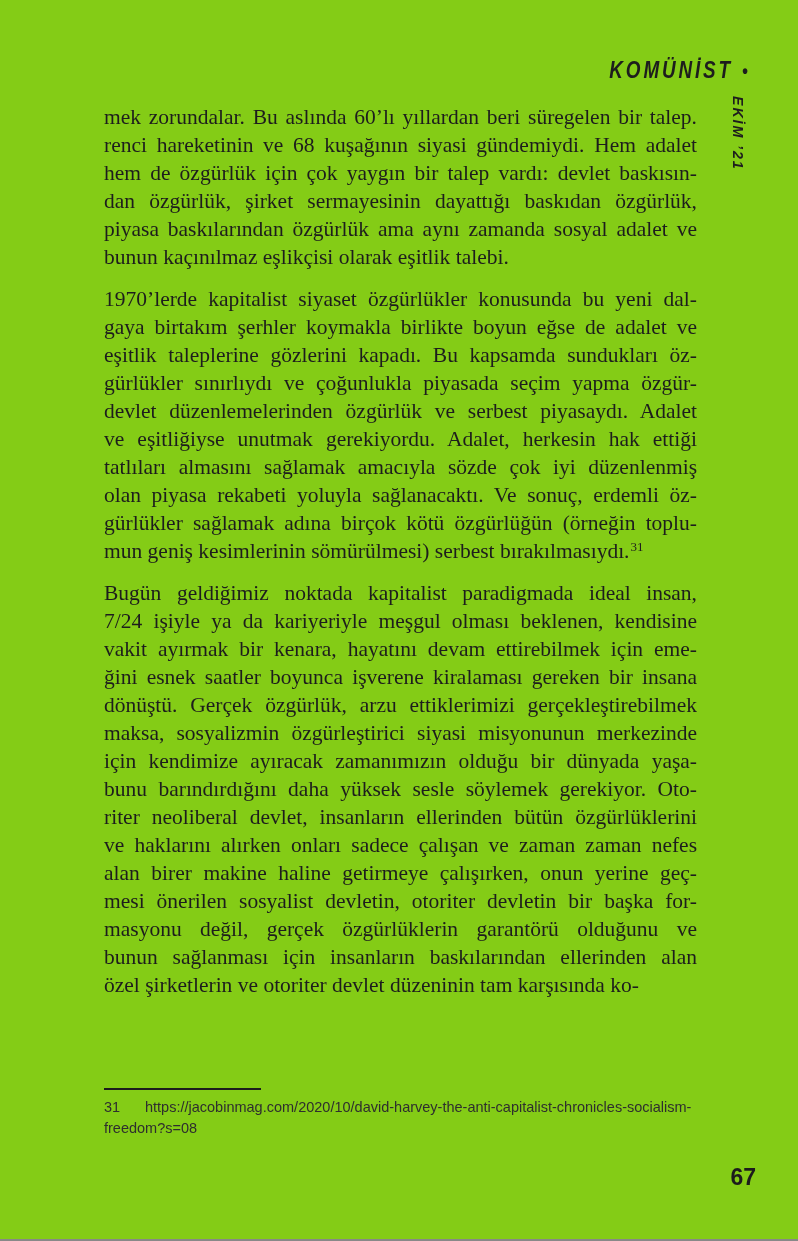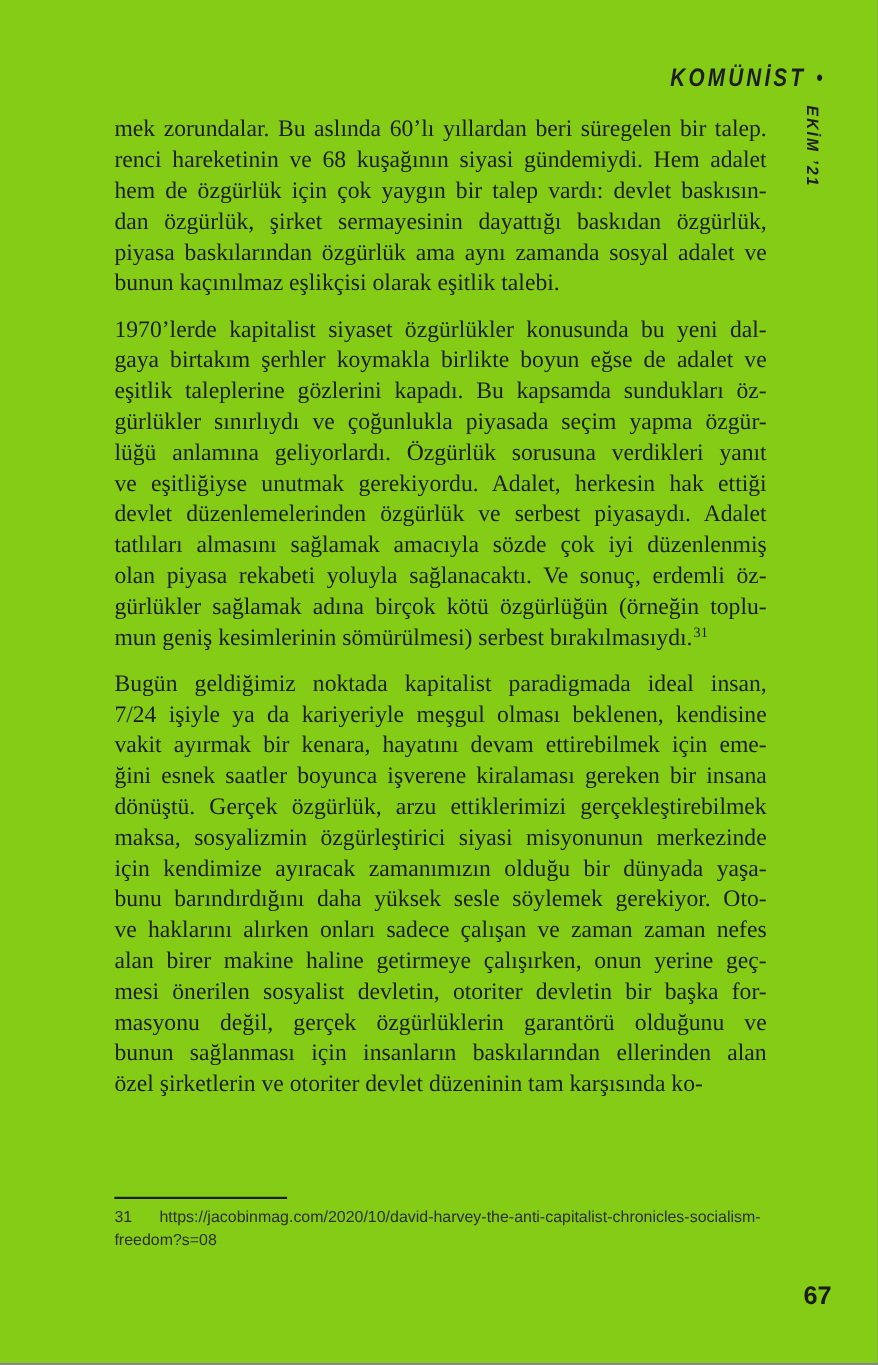--- a/index.html
+++ b/index.html
@@ -123,37 +123,37 @@
         <div class="line"><span>hem de özgürlük için çok yaygın bir talep vardı: devlet baskısın-</span></div>
         <div class="line"><span>dan özgürlük, şirket sermayesinin dayattığı baskıdan özgürlük,</span></div>
         <div class="line"><span>piyasa baskılarından özgürlük ama aynı zamanda sosyal adalet ve</span></div>
         <div class="line pl"><span>bunun kaçınılmaz eşlikçisi olarak eşitlik talebi.</span></div>
       </div>
       <div class="para">
         <div class="line"><span>1970’lerde kapitalist siyaset özgürlükler konusunda bu yeni dal-</span></div>
         <div class="line"><span>gaya birtakım şerhler koymakla birlikte boyun eğse de adalet ve</span></div>
         <div class="line"><span>eşitlik taleplerine gözlerini kapadı. Bu kapsamda sundukları öz-</span></div>
         <div class="line"><span>gürlükler sınırlıydı ve çoğunlukla piyasada seçim yapma özgür-</span></div>
-        <div class="line"><span>lüğü anlamına geliyorlardı. Özgürlük sorusuna verdikleri yanıt</span></div>
+        <div class="line"><span>devlet düzenlemelerinden özgürlük ve serbest piyasaydı. Adalet</span></div>
         <div class="line"><span>ve eşitliğiyse unutmak gerekiyordu. Adalet, herkesin hak ettiği</span></div>
-        <div class="line"><span>devlet düzenlemelerinden özgürlük ve serbest piyasaydı. Adalet</span></div>
         <div class="line"><span>tatlıları almasını sağlamak amacıyla sözde çok iyi düzenlenmiş</span></div>
         <div class="line"><span>olan piyasa rekabeti yoluyla sağlanacaktı. Ve sonuç, erdemli öz-</span></div>
         <div class="line"><span>gürlükler sağlamak adına birçok kötü özgürlüğün (</span><span class="it">örneğin toplu-</span></div>
         <div class="line pl"><span class="it">mun geniş kesimlerinin sömürülmesi</span><span>) serbest bırakılmasıydı.</span><span class="sup">31</span></div>
       </div>
       <div class="para">
         <div class="line"><span>Bugün geldiğimiz noktada kapitalist paradigmada ideal insan,</span></div>
         <div class="line"><span>7/24 işiyle ya da kariyeriyle meşgul olması beklenen, kendisine</span></div>
         <div class="line"><span>vakit ayırmak bir kenara, hayatını devam ettirebilmek için eme-</span></div>
         <div class="line"><span>ğini esnek saatler boyunca işverene kiralaması gereken bir insana</span></div>
         <div class="line"><span>dönüştü. Gerçek özgürlük, arzu ettiklerimizi gerçekleştirebilmek</span></div>
         <div class="line"><span>maksa, sosyalizmin özgürleştirici siyasi misyonunun merkezinde</span></div>
         <div class="line"><span>için kendimize ayıracak zamanımızın olduğu bir dünyada yaşa-</span></div>
         <div class="line"><span>bunu barındırdığını daha yüksek sesle söylemek gerekiyor. Oto-</span></div>
+        <div class="line"><span>riter neoliberal devlet, insanların ellerinden bütün özgürlüklerini</span></div>
         <div class="line"><span>ve haklarını alırken onları sadece çalışan ve zaman zaman nefes</span></div>
         <div class="line"><span>alan birer makine haline getirmeye çalışırken, onun yerine geç-</span></div>
         <div class="line"><span>mesi önerilen sosyalist devletin, otoriter devletin bir başka for-</span></div>
         <div class="line"><span>masyonu değil, gerçek özgürlüklerin garantörü olduğunu ve</span></div>
         <div class="line"><span>bunun sağlanması için insanların baskılarından ellerinden alan</span></div>
         <div class="line pl"><span>özel şirketlerin ve otoriter devlet düzeninin tam karşısında ko-</span></div>
       </div>
     </div>
 
   <div class="footnote">

